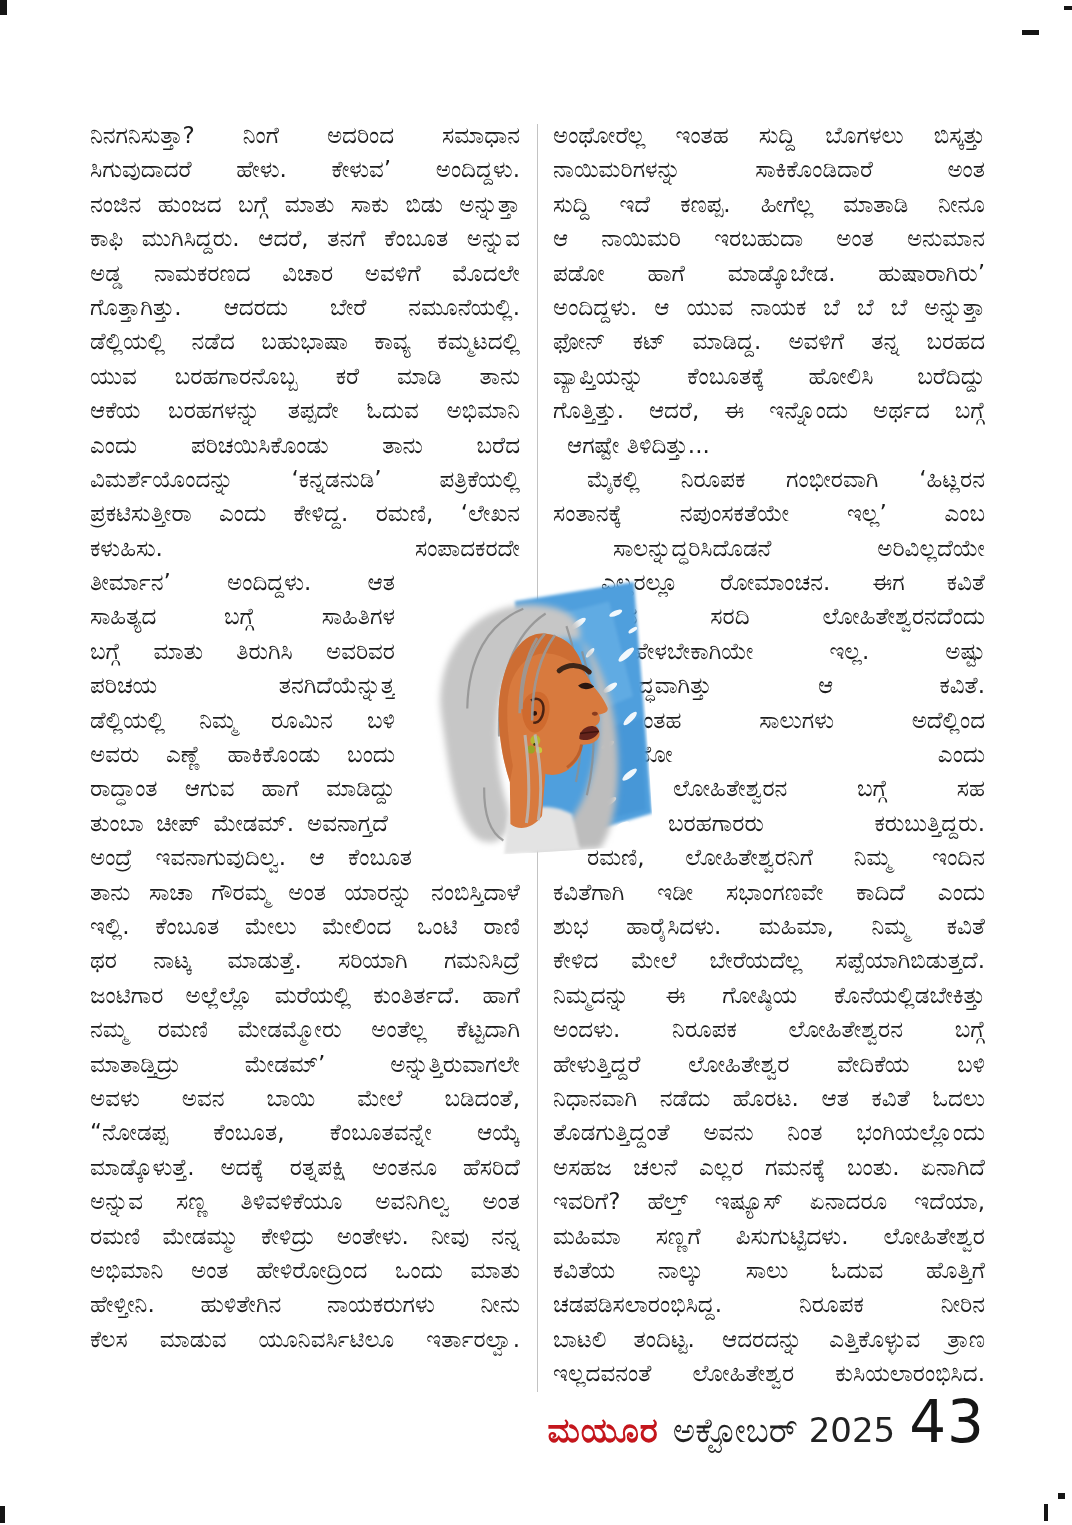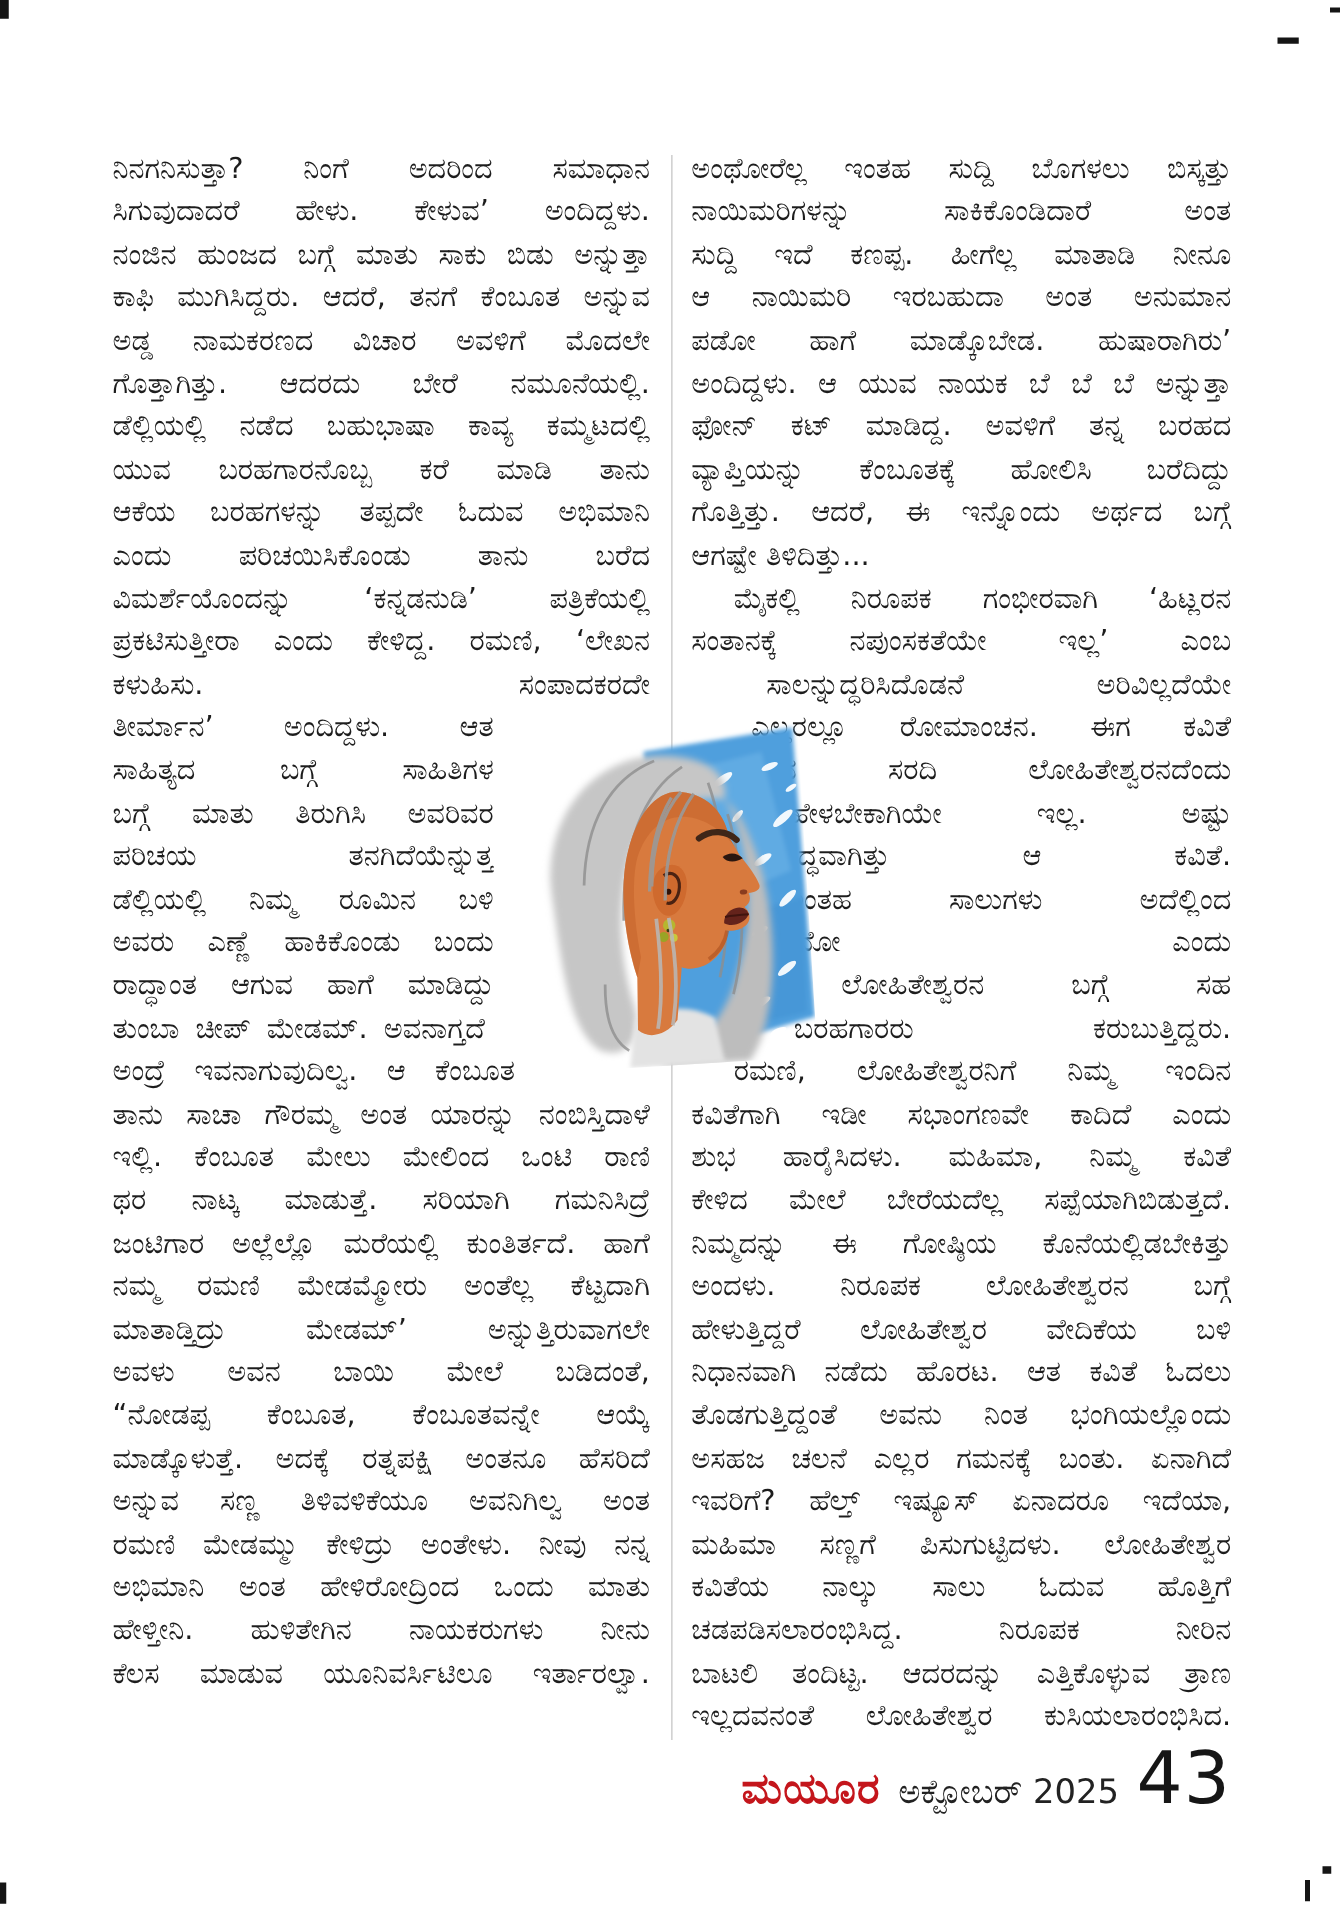--- a/index.html
+++ b/index.html
@@ -35,43 +35,43 @@
   .col-right .line:nth-child(22) { text-indent:34px; }
   
   .col-right .line:nth-child(13) { margin-left:60px; }
   .col-right .line:nth-child(14) { margin-left:48px; }
   .col-right .line:nth-child(15) { margin-left:32px; }
   .col-right .line:nth-child(16) { margin-left:78px; }
   .col-right .line:nth-child(17) { margin-left:57px; }
   .col-right .line:nth-child(18) { margin-left:75px; }
   .col-right .line:nth-child(19) { }
   .col-right .line:nth-child(20) { margin-left:120px; }
-  .col-right .line:nth-child(21) { margin-left:82px; }
-  
-  .col-right .line:nth-child(10) { text-align-last:left; }
+  .col-right .line:nth-child(21) { margin-left:115px; }
+  
+  .col-right .line:nth-child(10) { text-align-last:left;margin-left:14px; }
 
   .divider {
     position:absolute; left:537px; top:124px; width:1px; height:1268px;
     background:#c3c3c3;
   }
 
   
   .illus {
     position:absolute; left:434px; top:584px; width:212px; height:268px;
     transform:rotate(-3.5deg);
   }
   .illus svg { display:block; width:100%; height:100%; }
 
   
   .footer {
     position:absolute; right:87px; top:1388px; height:50px;
     display:flex; align-items:baseline; gap:14px;
   }
   .footer .mag   { color:#c4161c; font-size:34px; font-weight:bold; letter-spacing:1px; }
-  .footer .issue { color:#222222; font-size:27px; }
+  .footer .issue { color:#222222; font-size:34px; }
   .footer .pnum  { color:#161616; font-size:58px; letter-spacing:1px; }
 </style>
 </head>
 <body>
 
 <div class="page">
 
   <div class="mark mark-tl"></div>
   <div class="mark mark-tr-dash"></div>
   <div class="mark mark-tr-edge"></div>

